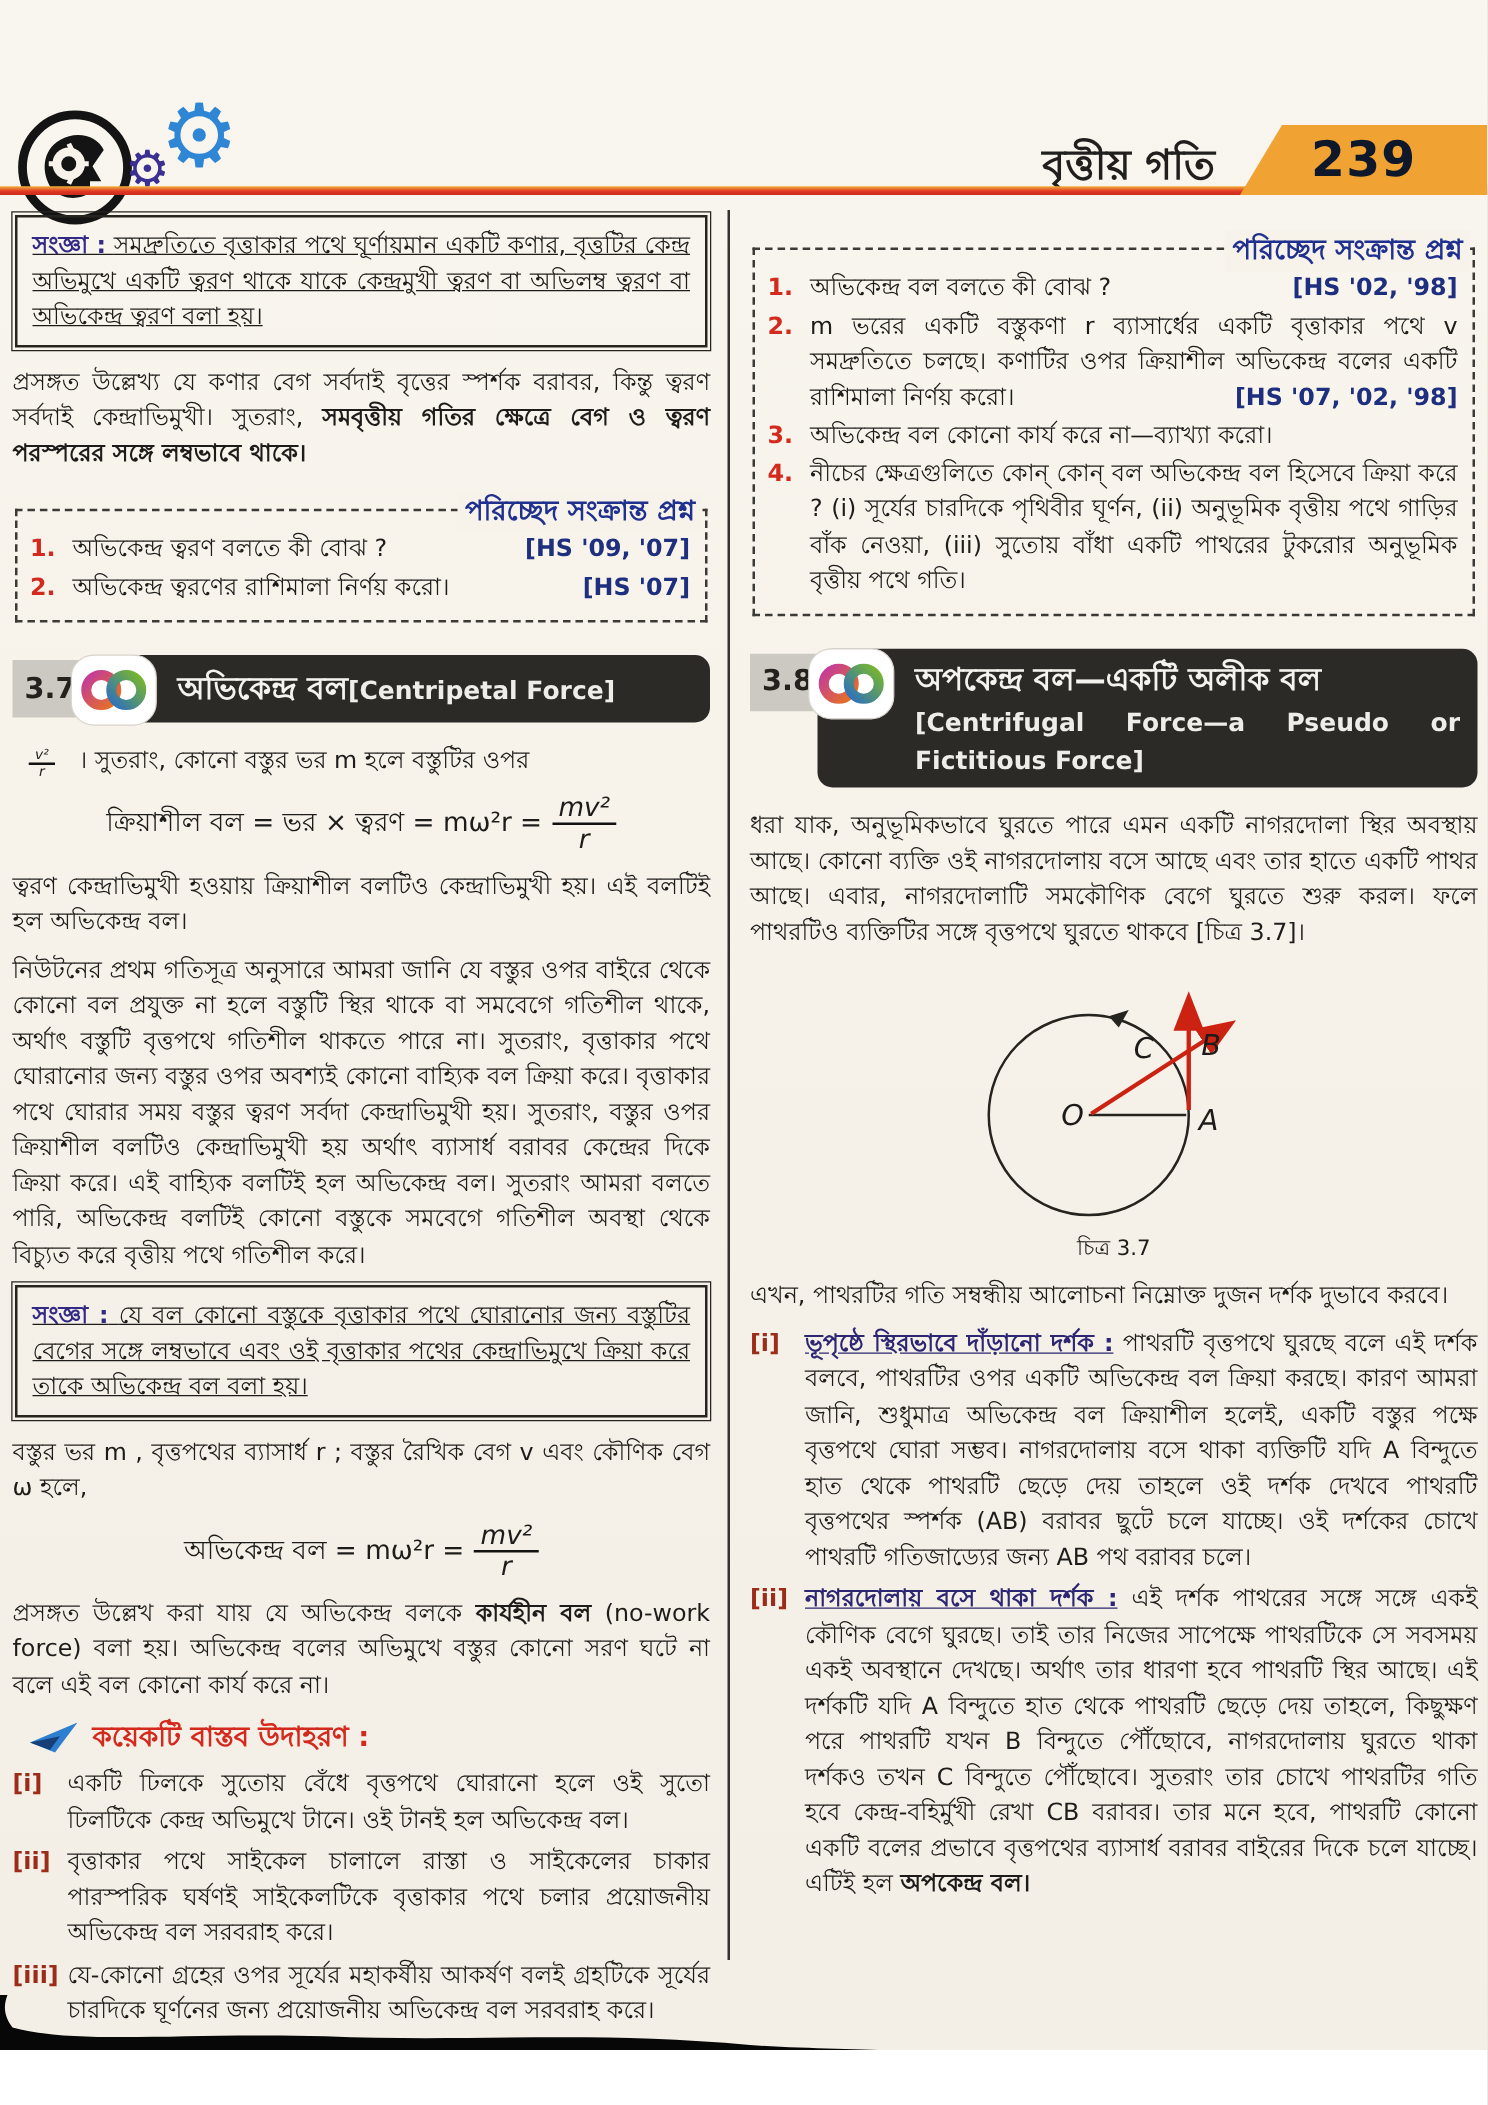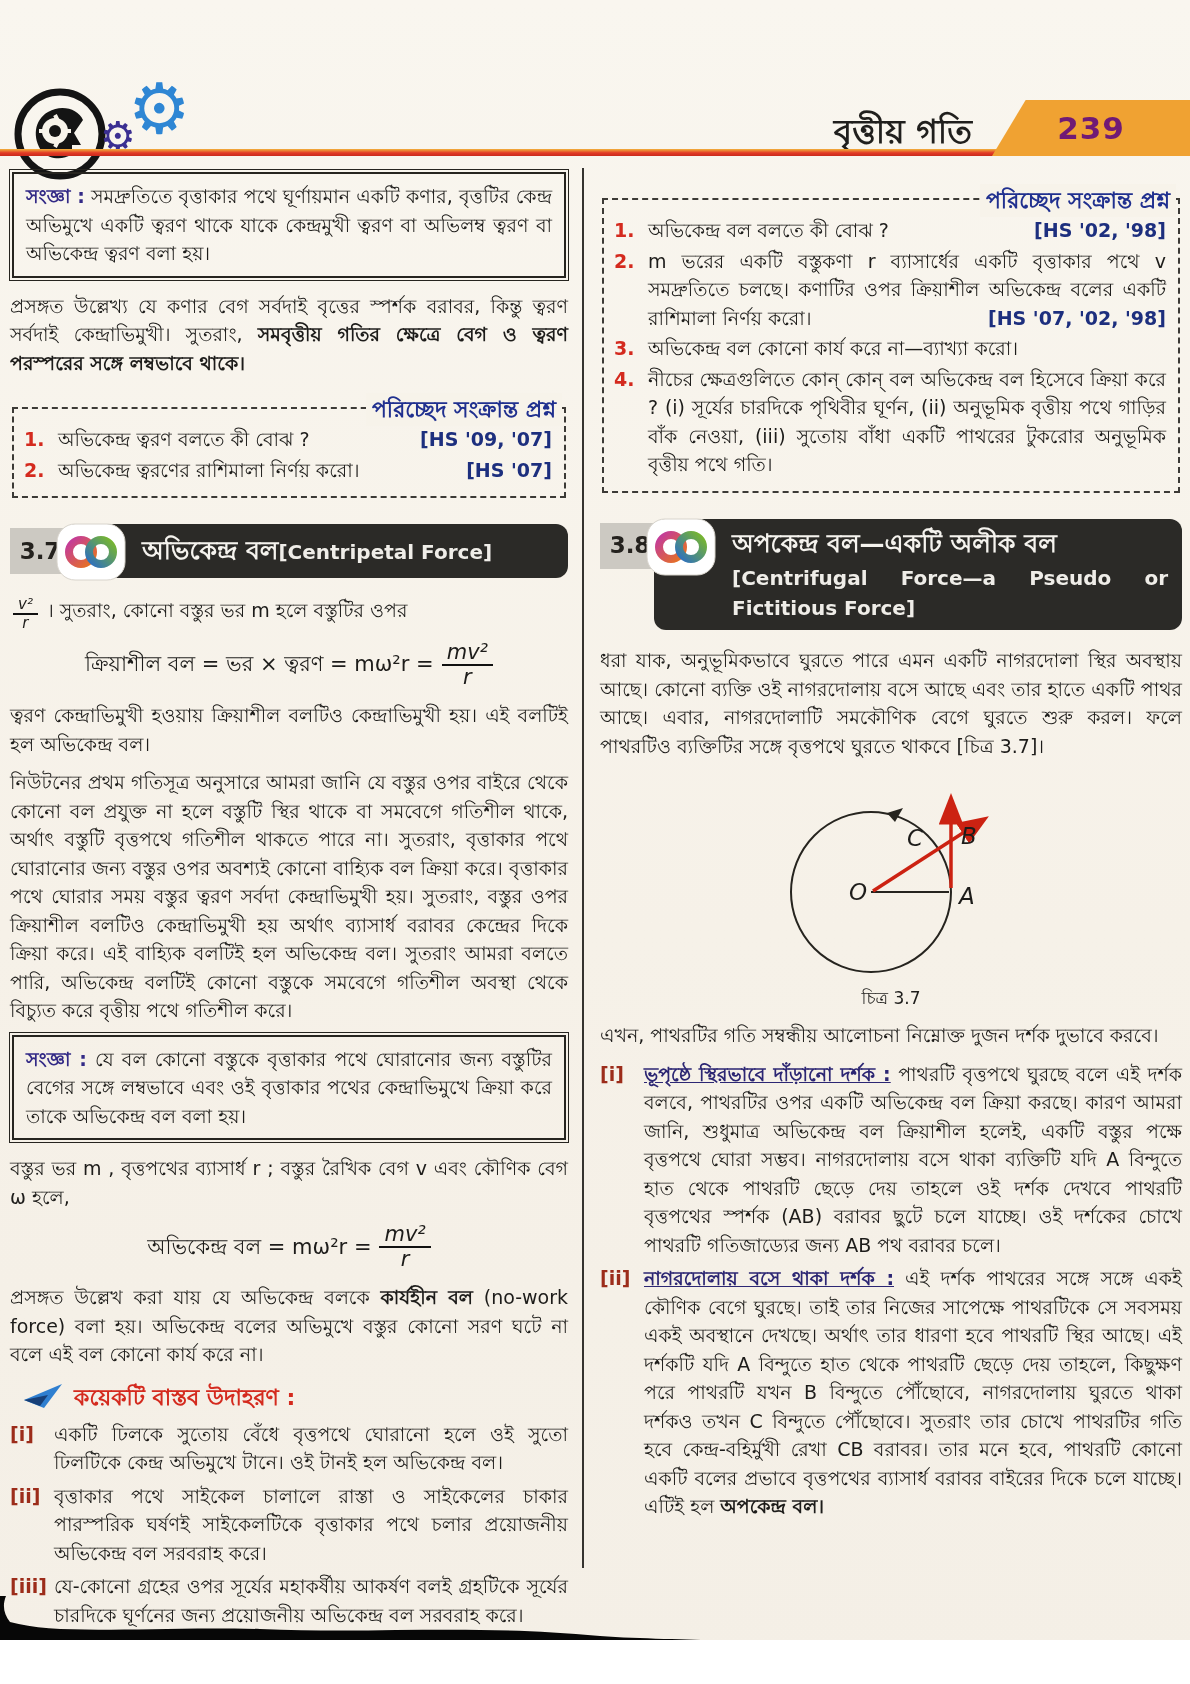--- a/index.html
+++ b/index.html
@@ -13,33 +13,33 @@
   
   .logo{position:absolute;left:12px;top:84px;width:180px;height:110px;}
   .gear{position:absolute;line-height:1;}
   .gear.small{left:88px;top:32px;font-size:40px;color:#3b2f92;}
   .gear.big{left:116px;top:-10px;font-size:70px;color:#2e86d4;}
   .chapter-title{position:absolute;right:218px;top:106px;font-size:33px;font-weight:bold;color:#201f1d;}
   .page-tab{
     position:absolute;right:0;top:100px;width:198px;height:56px;background:#f0a232;
     clip-path:polygon(17% 0,100% 0,100% 100%,0 100%);
     display:flex;align-items:center;justify-content:center;
-    font-size:31px;font-weight:bold;color:#701a75;letter-spacing:1px;
+    font-size:39px;font-weight:bold;color:#0f172a;letter-spacing:1px;
   }
   .head-rule{position:absolute;left:0;top:149px;width:100%;height:7px;
     background:linear-gradient(180deg,#f2b33c 0%,#e23a26 55%,#c92a1c 100%);}
   
   .col{position:absolute;top:168px;font-size:19px;line-height:1.5;text-align:justify;}
   #col-left{left:10px;width:558px;}
   #col-right{left:600px;width:582px;}
   .col-divider{position:absolute;left:582px;top:168px;width:2px;height:1400px;background:#35332f;}
   .para{margin:10px 0;}
   
   .def-box{border:2px solid #26241f;outline:1px solid #26241f;outline-offset:2px;
-    padding:8px 12px;margin:4px 2px 14px 2px;background:transparent;}
+    padding:8px 12px;margin:4px 2px 14px 2px;background:transparent;text-decoration:underline;}
   .def-label{font-weight:bold;color:#332a86;}
   
   .q-box{position:relative;border:2px dashed #3c3a36;margin:30px 2px 18px 2px;padding:14px 12px 10px 10px;}
   .q-title{position:absolute;top:-16px;right:2px;background:#f7f3ea;padding:0 6px;
     color:#20308f;font-weight:bold;font-size:22px;white-space:nowrap;}
   .q-item{display:flex;margin:2px 0;}
   .q-no{flex:0 0 34px;font-weight:bold;color:#d42a1e;}
   .q-body{flex:1;}
   .q-ref{float:right;color:#1d2f7e;font-weight:bold;}
   
@@ -50,21 +50,21 @@
     padding:6px 14px 7px 78px;display:flex;flex-direction:column;justify-content:center;min-height:54px;}
   .sec-line1{display:flex;align-items:baseline;}
   .sec-bn{font-size:25px;font-weight:bold;white-space:nowrap;}
   .sec-en{font-size:20px;font-weight:bold;color:#efede8;}
   .sec-en2{font-size:20px;font-weight:bold;color:#efede8;margin-top:1px;}
   .infinity{position:absolute;left:46px;top:-6px;width:70px;height:68px;}
   
   .formula{display:flex;justify-content:center;align-items:center;gap:8px;margin:12px 0;font-size:21px;}
   .frac{display:inline-flex;flex-direction:column;align-items:center;line-height:1.1;vertical-align:middle;font-style:italic;}
   .frac .num{border-bottom:2px solid #111;padding:0 5px;}
-  .frac.inline{font-size:15px;margin:0 3px;transform:translateY(2px);}
+  .frac.inline{font-size:11px;margin:0 13px;transform:translateY(2px);}
   
   .ex-heading{display:flex;align-items:center;gap:10px;margin:12px 0 6px 14px;
     color:#d42a1e;font-weight:bold;font-size:22px;}
   .ex-item,.obs-item{display:flex;margin:5px 0;}
   .ex-no,.obs-no{flex:0 0 44px;font-weight:bold;color:#9c2c1a;}
   .ex-body,.obs-body{flex:1;}
   .obs-head{font-weight:bold;color:#2c2673;text-decoration:underline;}
   .bold{font-weight:bold;}
   
   .figure-wrap{text-align:center;margin:6px 0 4px 0;}

